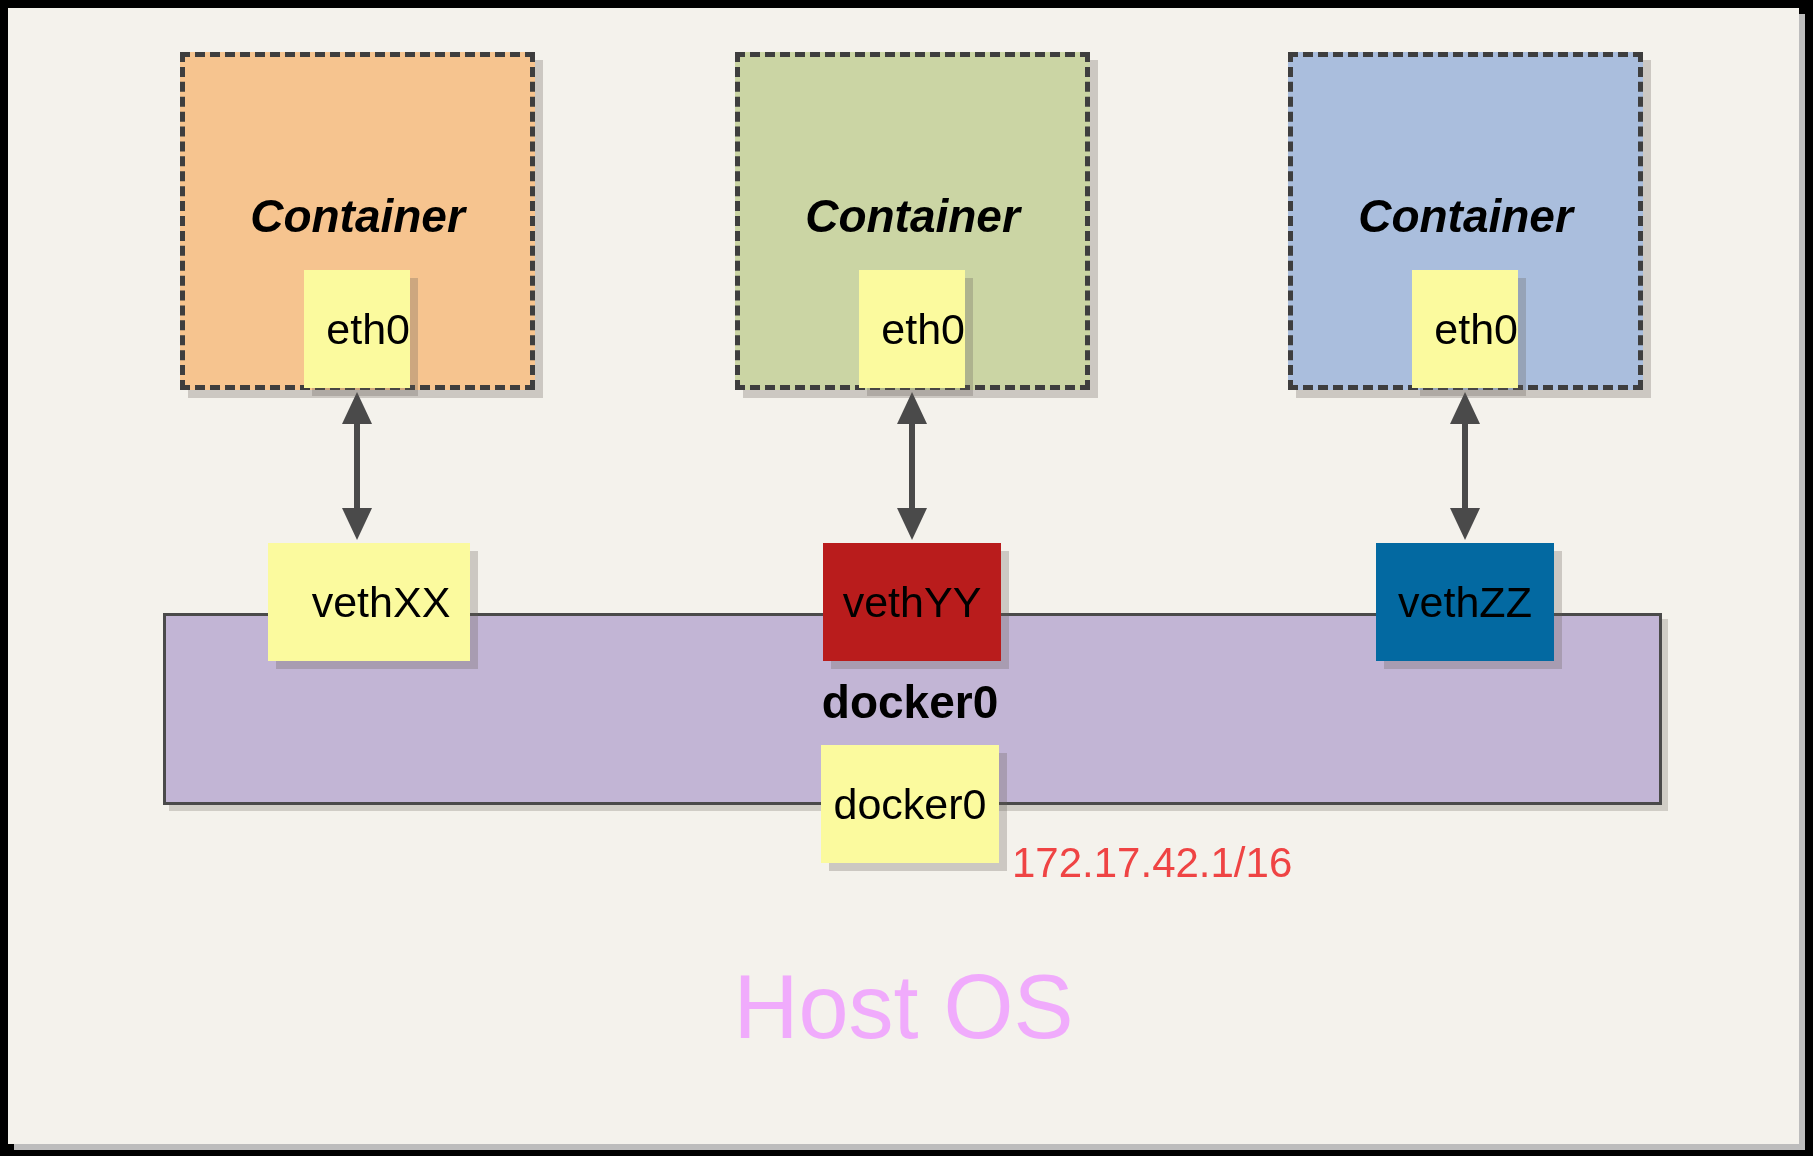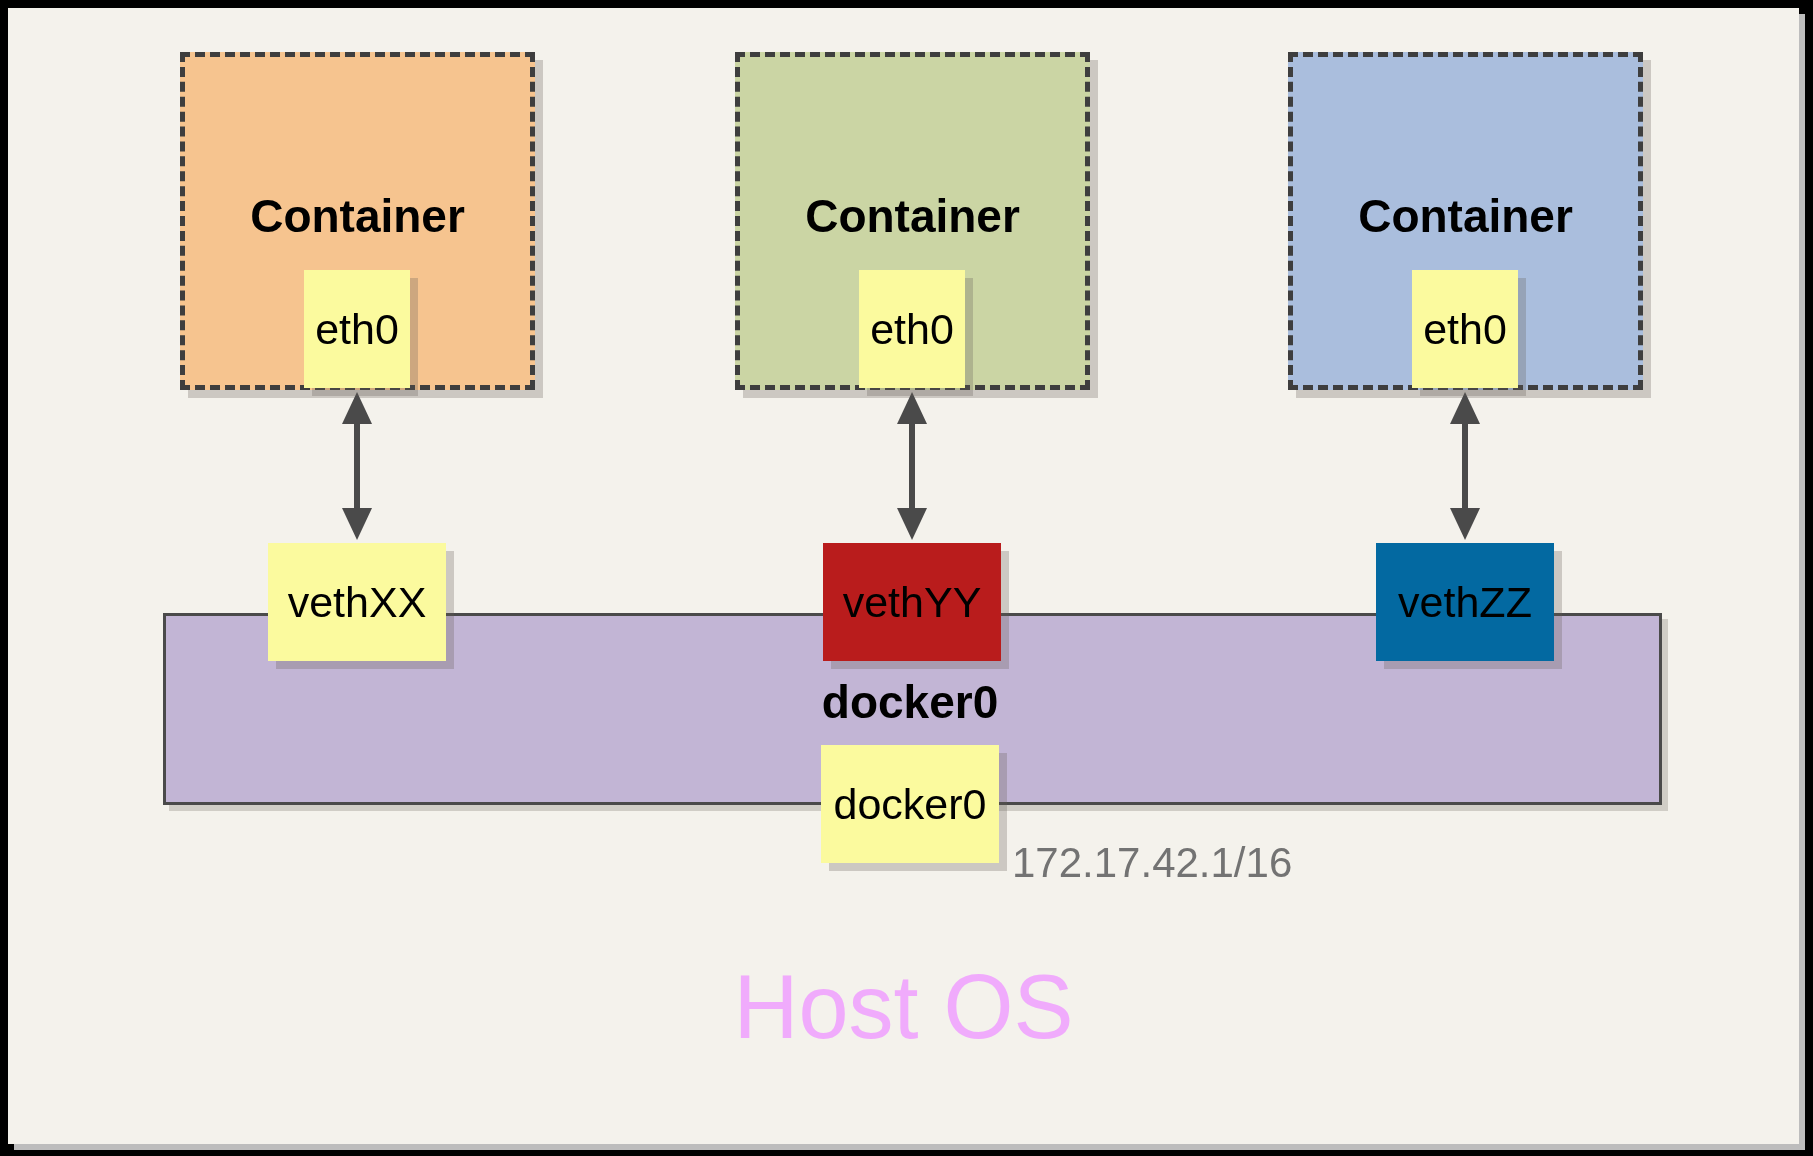--- a/index.html
+++ b/index.html
@@ -11,51 +11,52 @@
   }
   .canvas{position:relative;width:1813px;height:1156px;}
   .panel{
     position:absolute;left:8px;top:8px;width:1791px;height:1136px;
     box-shadow:6px 6px 0 #BDBDBD;
   }
   .container-box{
     position:absolute;top:52px;width:355px;height:338px;
     border:5px dashed #3E3E3E;box-sizing:border-box;
     box-shadow:8px 8px 0 rgba(99,95,85,0.28);
+    font-style:italic;
   }
   .container-box .title{
     position:absolute;left:0;right:0;top:132px;
     text-align:center;font-size:46px;font-weight:bold;color:#000;
   }
   .c1{left:180px;} .c2{left:735px;} .c3{left:1288px;}
   .note{
     position:absolute;
     box-shadow:8px 8px 0 rgba(99,95,85,0.28);
     display:flex;align-items:center;justify-content:center;
     font-size:43px;color:#000;
   }
-  .eth{width:106px;height:118px;top:270px;}
+  .eth{width:106px;height:118px;top:270px;justify-content:flex-end;}
   .eth1{left:304px;} .eth2{left:859px;} .eth3{left:1412px;}
   .veth{width:178px;height:118px;top:543px;}
   .veth1{left:268px;} .veth2{left:823px;} .veth3{left:1376px;}
   .docker-if{width:178px;height:118px;left:821px;top:745px;}
   .arrow{position:absolute;top:390px;width:40px;height:152px;}
   .a1{left:337px;} .a2{left:892px;} .a3{left:1445px;}
   .bridge-bar{
     position:absolute;left:163px;top:613px;width:1499px;height:192px;
     border:3px solid #4A4A4A;box-sizing:border-box;
     box-shadow:6px 6px 0 rgba(99,95,85,0.25);
   }
   .bridge-label{
     position:absolute;left:710px;top:676px;width:400px;
     text-align:center;font-size:46px;line-height:52px;font-weight:bold;color:#000;
   }
   .ip-label{
     position:absolute;left:1012px;top:839px;
-    font-size:42px;line-height:48px;color:#737373;white-space:nowrap;
+    font-size:42px;line-height:48px;color:#ef4444;white-space:nowrap;
   }
   .host-label{
     position:absolute;left:8px;top:952px;width:1791px;
     text-align:center;font-size:90px;line-height:110px;color:#f0abfc;
   }
 </style>
 </head>
 <body>
 
 <div class="canvas">
@@ -94,21 +95,21 @@
   <div class="note eth eth1" style="background-color: rgb(251, 250, 158);">
       <span>eth0</span>
     </div>
   <div class="note eth eth2" style="background-color: rgb(251, 250, 158);">
       <span>eth0</span>
     </div>
   <div class="note eth eth3" style="background-color: rgb(251, 250, 158);">
       <span>eth0</span>
     </div>
 
-  <div class="note veth veth1" style="background-color: rgb(251, 250, 158);">
+  <div class="note veth veth1" style="background-color: rgb(251, 250, 158); padding-left: 24px;">
       <span>vethXX</span>
     </div>
   <div class="note veth veth2" style="background-color: #b91c1c;">
       <span>vethYY</span>
     </div>
   <div class="note veth veth3" style="background-color: #0369a1;">
       <span>vethZZ</span>
     </div>
 
   <div class="note docker-if" style="background-color: rgb(251, 250, 158);">

